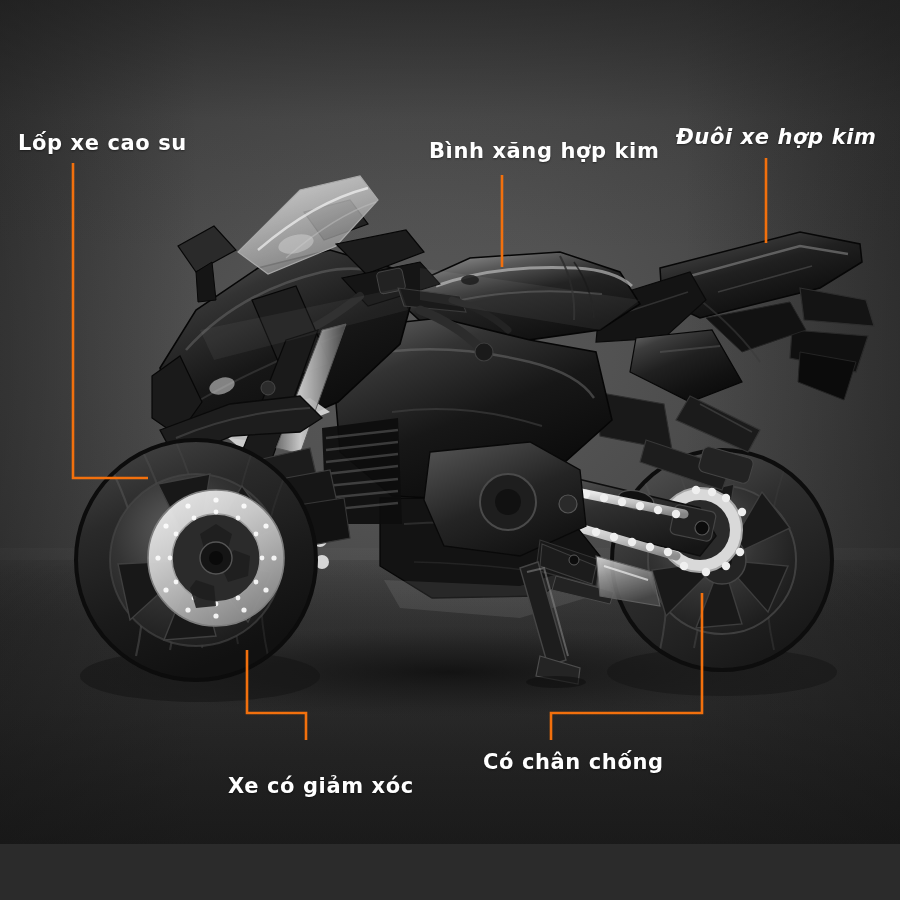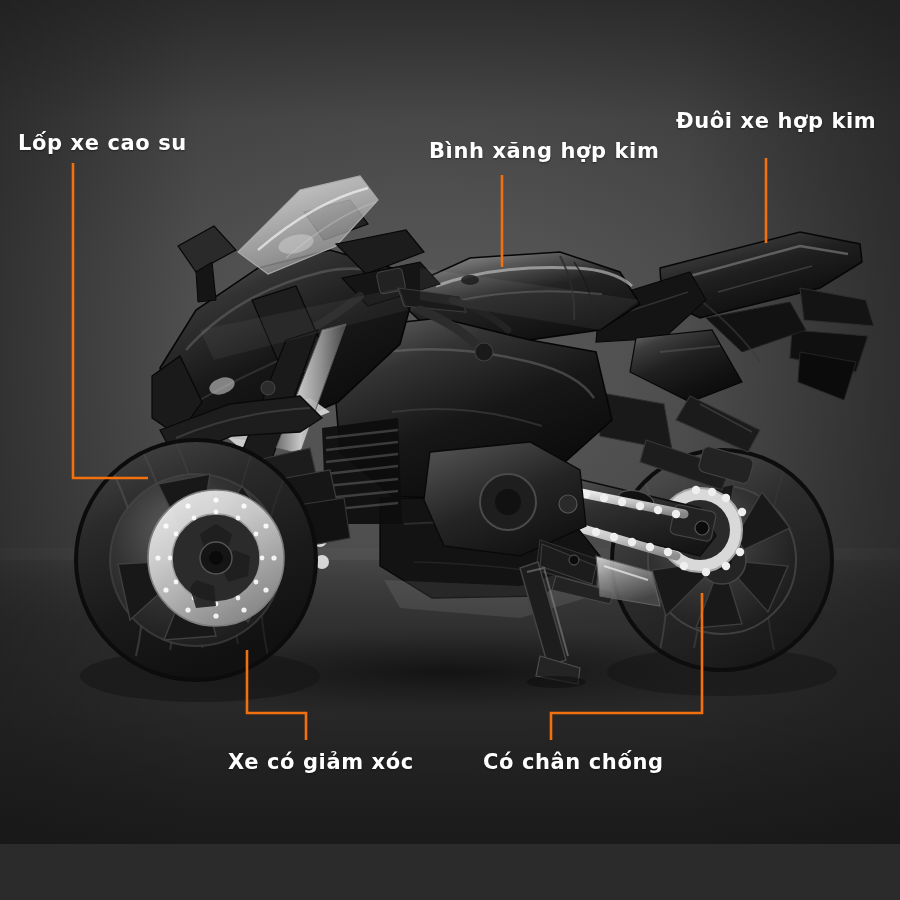--- a/index.html
+++ b/index.html
@@ -78,22 +78,22 @@
     color: #ffffff;
     font-size: 21px;
     font-weight: 700;
     letter-spacing: 0.6px;
     white-space: nowrap;
     text-shadow: 0 1px 2px rgba(0,0,0,0.45);
     line-height: 1;
   }
   .c1 { left: 18px;  top: 133px; }
   .c2 { left: 429px; top: 141px; }
-  .c3 { left: 676px; top: 111px; }
-  .c4 { left: 228px; top: 752px; }
+  .c3 { left: 676px; top: 127px; font-style: italic; }
+  .c4 { left: 228px; top: 776px; }
   .c5 { left: 483px; top: 752px; text-align: center; }
 </style>
 </head>
 <body>
 
 <div id="stage">
 
   <div class="bg-base"></div>
   <div class="bg-floorline"></div>
   <div class="bg-floor"></div>

